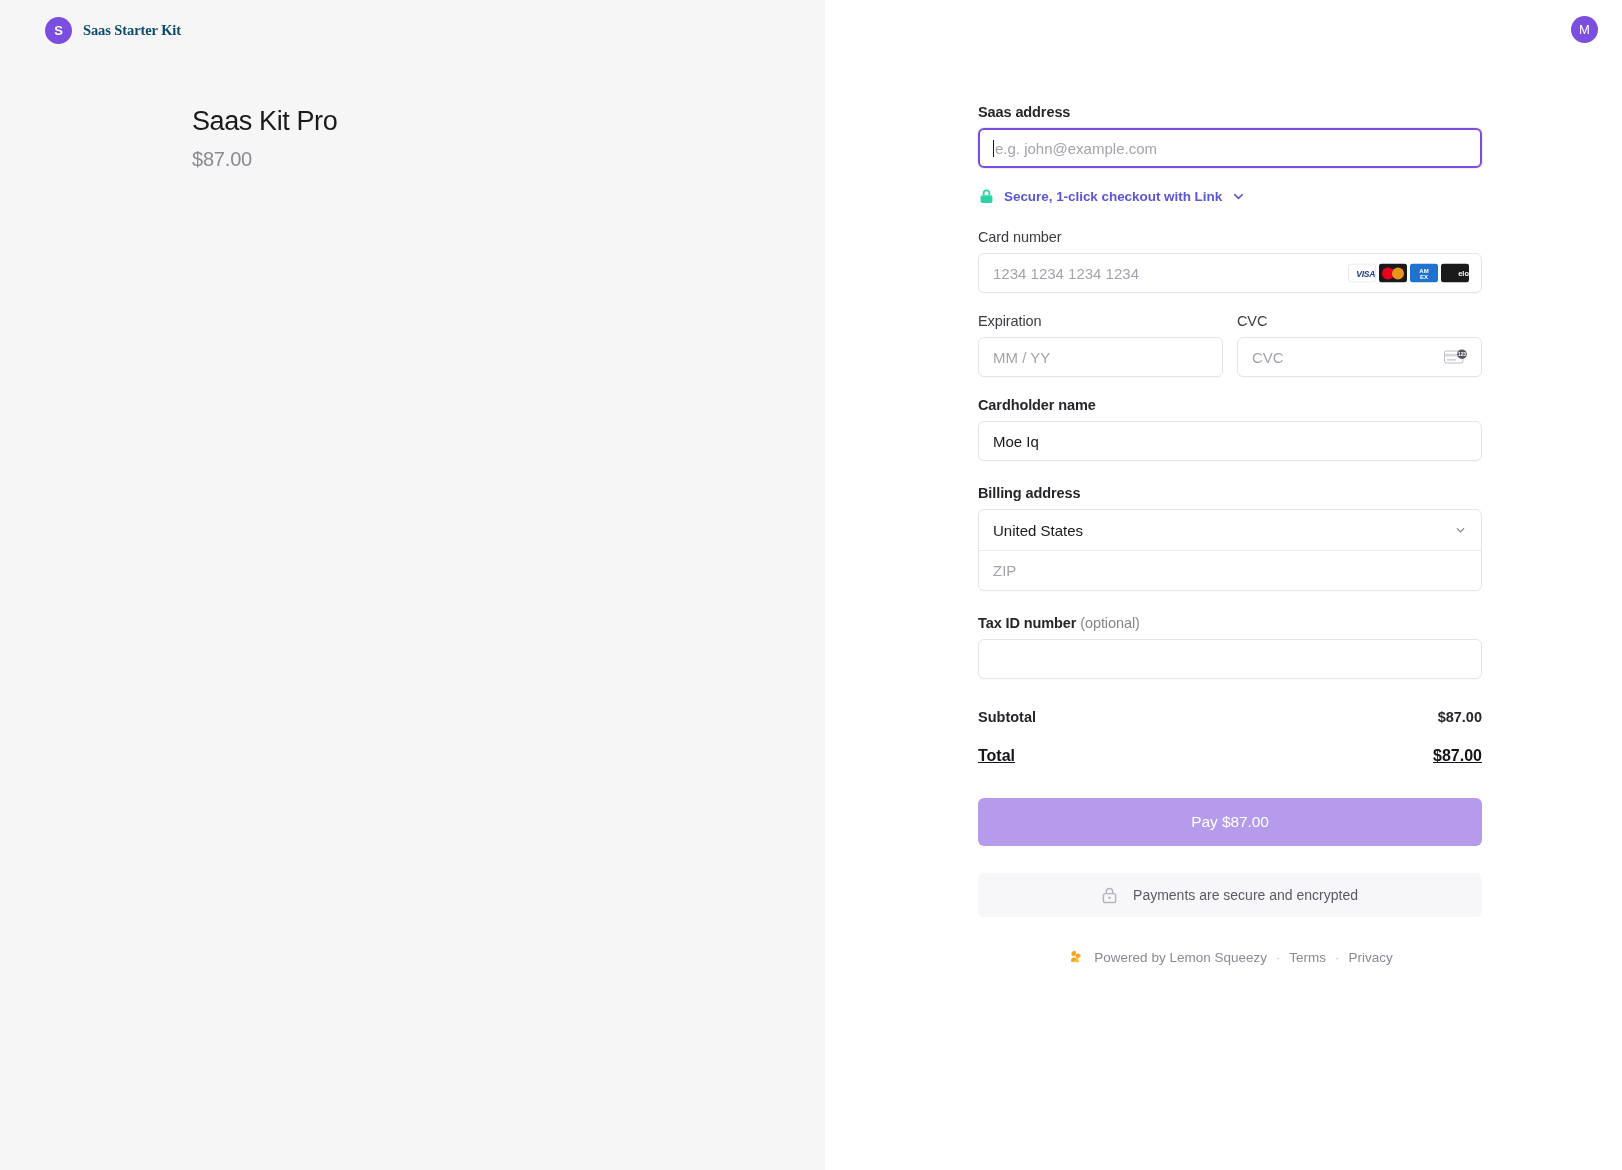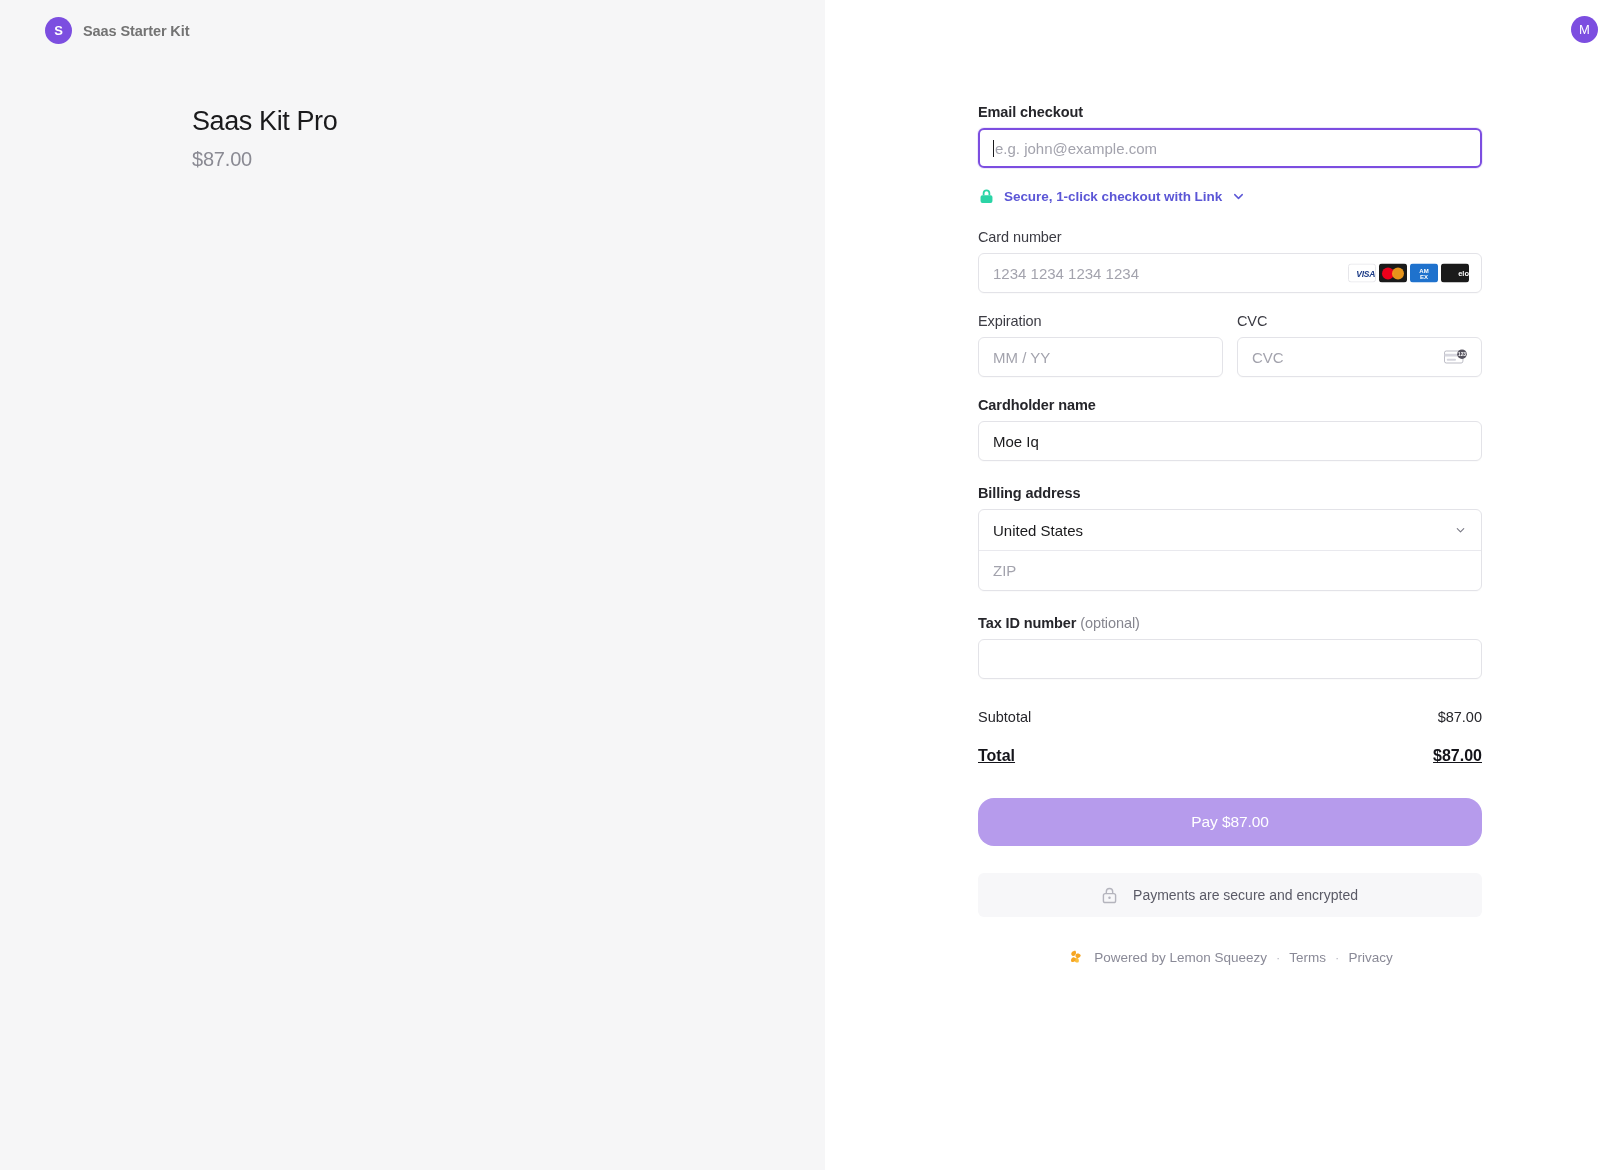--- a/index.html
+++ b/index.html
@@ -24,22 +24,23 @@
   }
   .brand-logo {
     width: 27px; height: 27px; border-radius: 50%;
     background: #7c4ee0;
     color: #ffffff;
     font-size: 13px; font-weight: 600;
     display: flex; align-items: center; justify-content: center;
     letter-spacing: 0;
   }
   .brand-name {
-    font-size: 14.5px; font-weight: 700; color: #737373;
+    font-size: 14.5px; font-weight: 700; color: #0c4a6e;
     letter-spacing: -0.1px;
+    font-family: Liberation Serif, serif;
   }
   .product-block {
     position: absolute; left: 192px; top: 105px;
   }
   .product-title {
     font-size: 27px; font-weight: 400; color: #1a1a1c;
     letter-spacing: -0.4px; line-height: 1.22;
   }
   .product-price {
     font-size: 20px; font-weight: 400; color: #8a8a93;
@@ -159,27 +160,27 @@
   .billing-row .ph { color: #a3a3ad; }
   .select-chev {
     position: absolute; right: 14px; top: 50%;
     transform: translateY(-50%); width: 13px; height: 13px;
   }
 
   .totals { margin-top: 30px; }
   .total-line {
     display: flex; justify-content: space-between; align-items: baseline;
   }
-  .total-line.subtotal { font-size: 14.5px; color: #26262b; font-weight: 400; }
+  .total-line.subtotal { font-size: 14.5px; color: #26262b; font-weight: 700; }
   .total-line.grand { font-size: 16px; color: #14141a; font-weight: 700; margin-top: 22px; text-decoration: underline; }
 
   .pay-button {
     margin-top: 33px;
     width: 100%; height: 48px;
-    border: none; border-radius: 16px;
+    border: none; border-radius: 6px;
     background: #b69bec;
     color: #ffffff; font-size: 15.5px; font-weight: 400;
     font-family: "Liberation Sans", sans-serif;
     display: flex; align-items: center; justify-content: center;
     cursor: default;
     letter-spacing: -0.1px;
   }
 
   .secure-banner {
     margin-top: 27px;
@@ -217,21 +218,21 @@
     </div>
 
   </div>
 
   <div class="right-panel">
 
     <div class="avatar">M</div>
 
     <div class="form">
 
-      <label class="field-label">Email checkout</label>
+      <label class="field-label">Saas address</label>
       <div class="input focused">
         <span class="caret"></span>
           <span class="ph">e.g. john@example.com</span>
       </div>
 
       <div class="link-row">
         <svg class="link-lock" viewBox="0 0 20 20">
           <rect x="3" y="8.5" width="14" height="9" rx="2.2" fill="#2bd4a6"></rect>
           <path d="M6.6 8.5V6.3a3.4 3.4 0 0 1 6.8 0v2.2" fill="none" stroke="#2bd4a6" stroke-width="2.1"></path>
         </svg>

